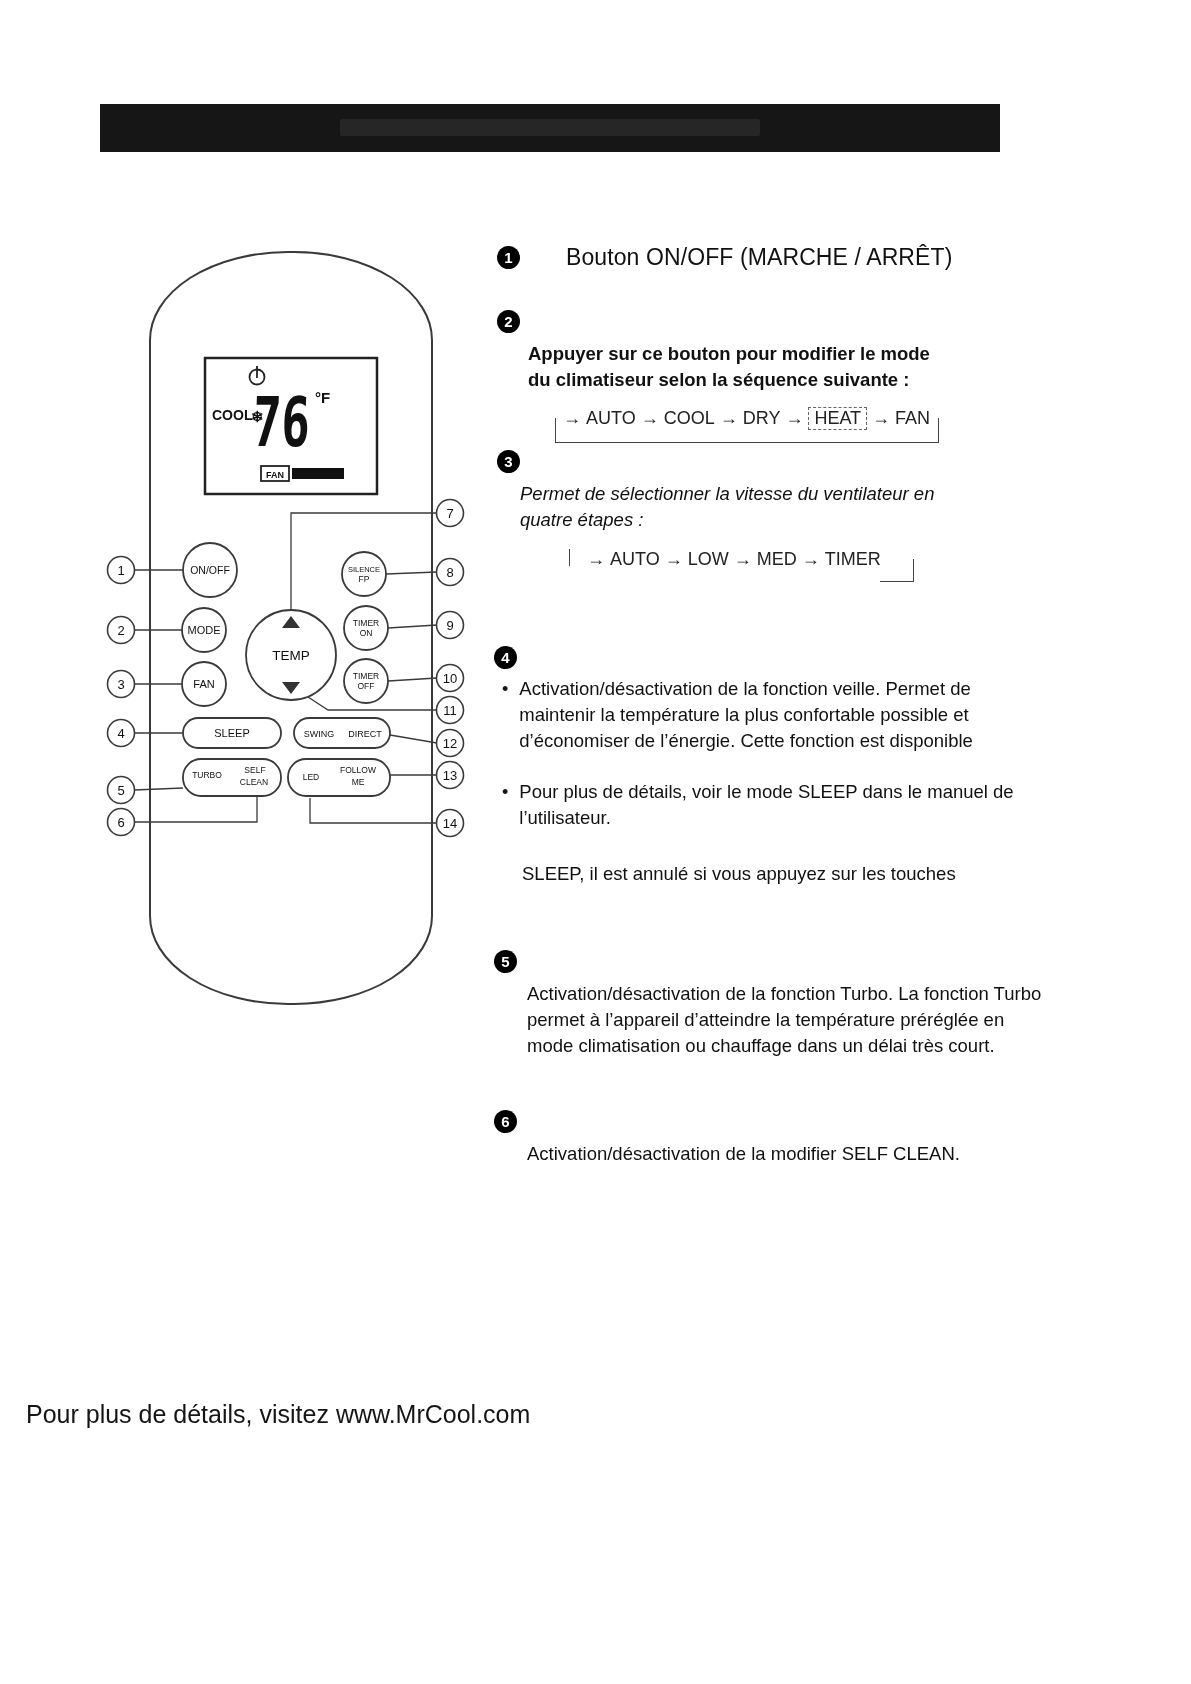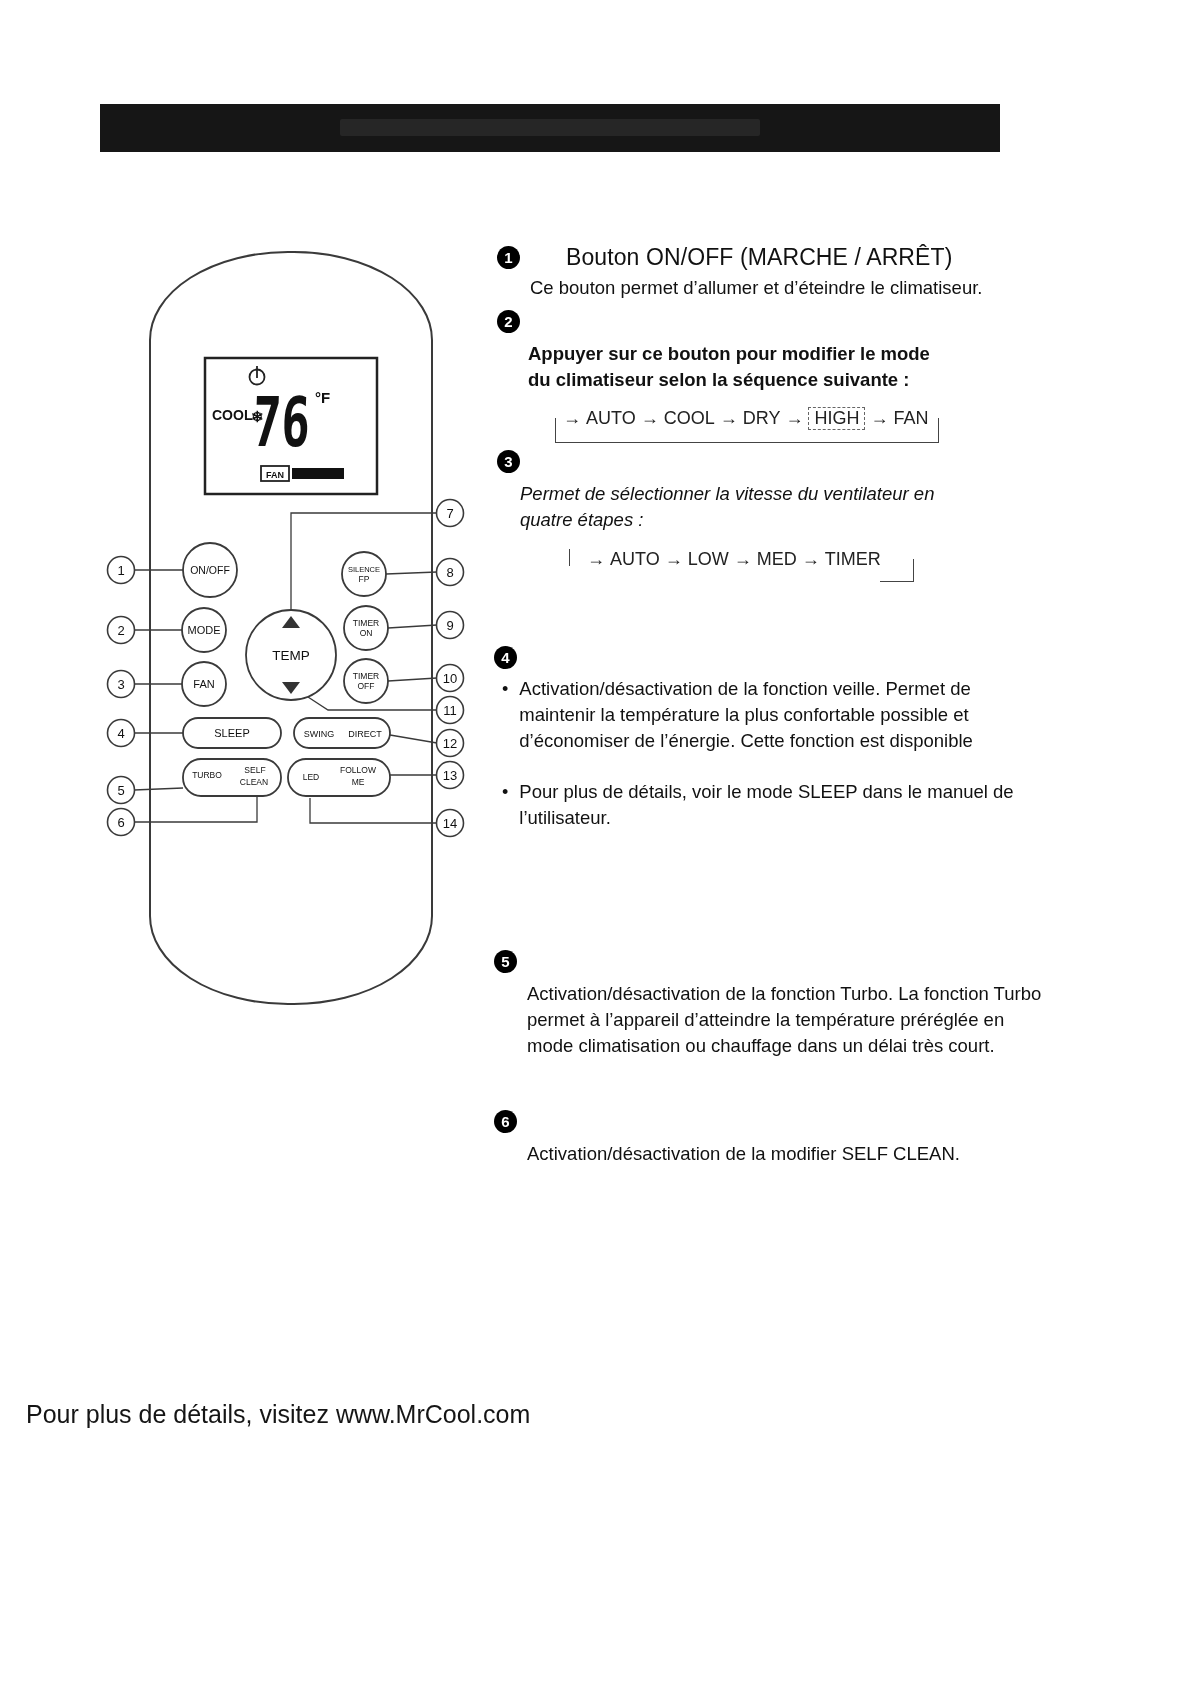--- a/index.html
+++ b/index.html
@@ -215,36 +215,35 @@
           <text class="t" x="350" y="587.5" text-anchor="middle" font-size="13">14</text>
         </g>
     </svg>
   </div>
 
   <div class="sec" style="left:497px; top:244px; width:545px;">
     <div class="row">
       <span class="badge">1</span>
       <span class="h">Bouton ON/OFF (MARCHE / ARRÊT)</span>
     </div>
-    <div class="b ind">Ce bouton permet d’allumer et d’éteindre le climatiseur.</div>
   </div>
 
   <div class="sec" style="left:497px; top:310px; width:545px;">
     <span class="badge">2</span>
     <div class="b" style="margin-left:31px; margin-top:8px; width:424px;font-weight:bold;">Appuyer sur ce bouton pour modifier le mode du climatiseur selon la séquence suivante :</div>
     <div class="seq-loop u" style="margin-left:58px; margin-top:14px; width:384px;">
       <div class="seq-row">
         <span class="arr">→</span>
         <span>AUTO</span>
         <span class="arr">→</span>
         <span>COOL</span>
         <span class="arr">→</span>
         <span>DRY</span>
         <span class="arr">→</span>
-        <span class="dashed">HIGH</span>
+        <span class="dashed">HEAT</span>
         <span class="arr">→</span>
         <span>FAN</span>
       </div>
       <div class="bracket"></div>
     </div>
   </div>
 
   <div class="sec" style="left:497px; top:450px; width:545px;">
     <span class="badge">3</span>
     <div class="b" style="margin-left:23px; margin-top:8px; width:452px;font-style:italic;">Permet de sélectionner la vitesse du ventilateur en quatre étapes :</div>
@@ -267,20 +266,21 @@
   <div class="sec" style="left:494px; top:646px; width:545px;">
     <span class="badge">4</span>
     <div class="bullet" style="margin-top:7px; width:510px;">
       <span class="bu">•</span>
       <span class="b">Activation/désactivation de la fonction veille. Permet de maintenir la température la plus confortable possible et d’économiser de l’énergie. Cette fonction est disponible</span>
     </div>
     <div class="bullet" style="margin-top:25px; width:515px;">
       <span class="bu">•</span>
       <span class="b">Pour plus de détails, voir le mode SLEEP dans le manuel de l’utilisateur.</span>
     </div>
+    <div class="b" style="margin-top:30px; margin-left:28px;">SLEEP, il est annulé si vous appuyez sur les touches</div>
   </div>
 
   <div class="sec" style="left:494px; top:950px; width:560px;">
     <span class="badge">5</span>
     <div class="b" style="margin-left:33px; margin-top:8px; width:527px;">Activation/désactivation de la fonction Turbo. La fonction Turbo permet à l’appareil d’atteindre la température préréglée en mode climatisation ou chauffage dans un délai très court.</div>
   </div>
 
   <div class="sec" style="left:494px; top:1110px; width:545px;">
     <span class="badge">6</span>
     <div class="b" style="margin-left:33px; margin-top:8px; width:500px;">Activation/désactivation de la modifier SELF CLEAN.</div>

